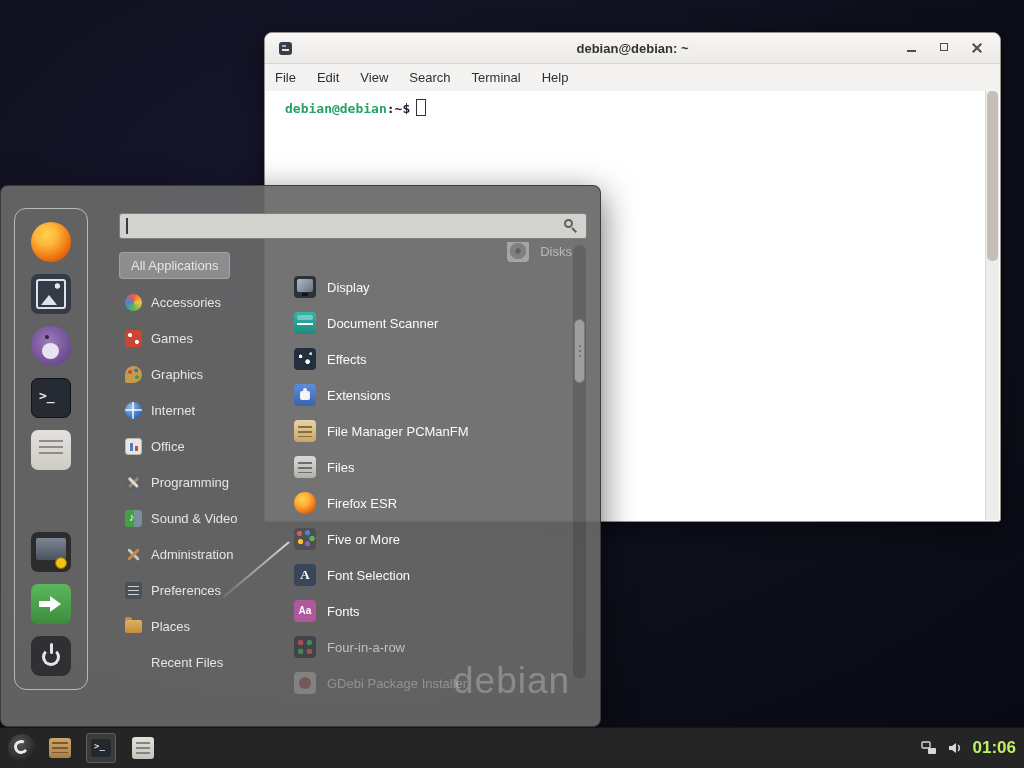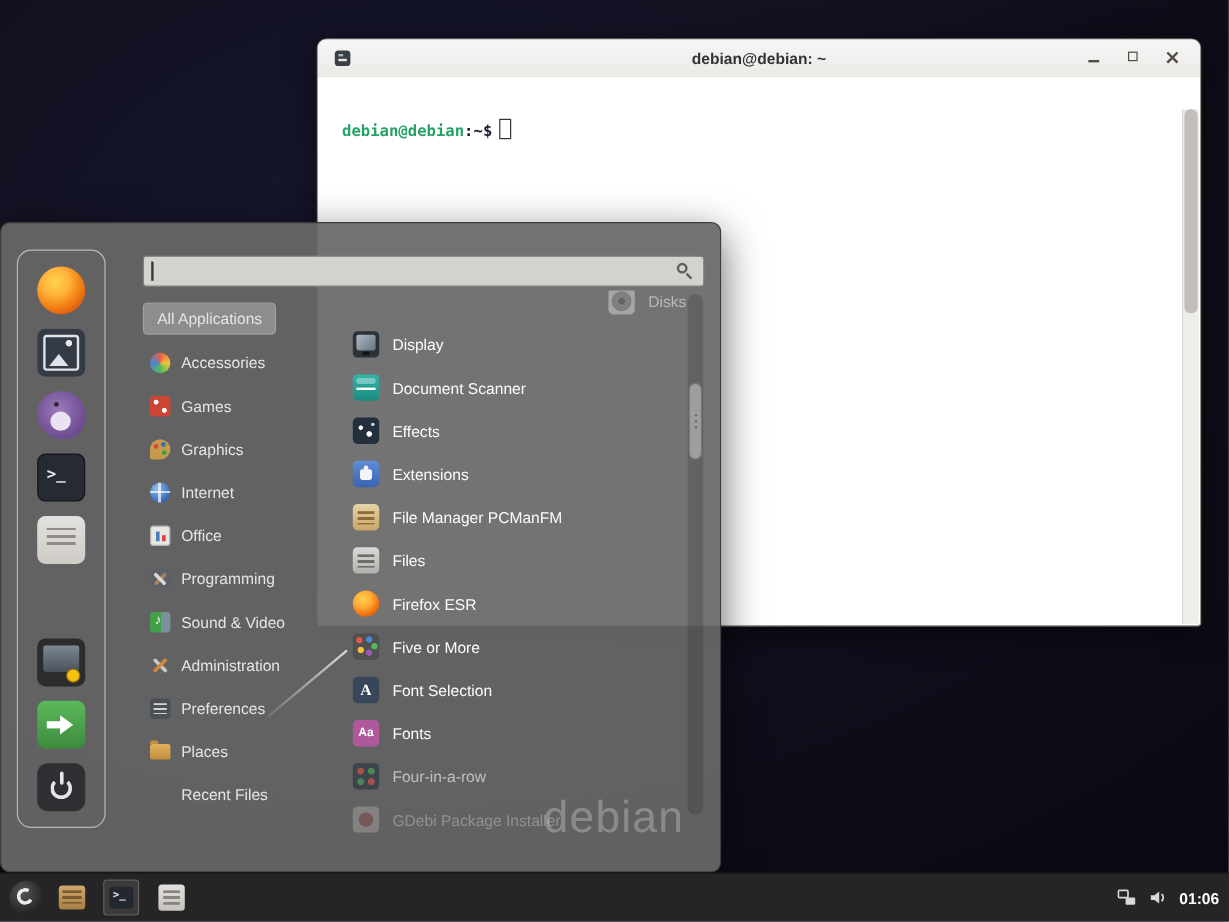--- a/index.html
+++ b/index.html
@@ -205,35 +205,43 @@
   .tb-termbtn{width:30px;height:30px;margin-left:15px;background:#3b3b3b;border:1px solid #5f5f5f;
     border-radius:3px;display:flex;align-items:center;justify-content:center;cursor:pointer;box-sizing:border-box;}
   .tb-term{width:20px;height:18px;background:#23272e;border-radius:3px;position:relative;}
   .tb-term::after{content:">_";position:absolute;left:3px;top:2px;color:#dfe3e8;
     font:bold 9px "DejaVu Sans Mono",monospace;}
   .tb-editor{width:22px;height:22px;margin-left:16px;background:linear-gradient(#e3e1dd,#c6c3be);
     border-radius:3px;position:relative;cursor:pointer;}
   .tb-editor::after{content:"";position:absolute;left:4px;right:4px;top:5px;height:12px;
     background:repeating-linear-gradient(#87847e 0 2px, transparent 2px 5px);}
   .tb-right{margin-left:auto;display:flex;align-items:center;gap:10px;margin-right:8px;}
-  .tb-clock{color:#ffffff;font-weight:bold;font-size:13px;}
+  .tb-clock{color:#bef264;font-weight:bold;font-size:17px;}
   .tray-icon{display:flex;cursor:pointer;}
 </style>
 </head>
 <body>
 
 <div class="window">
   <div class="titlebar">
     <span class="win-icon"></span>
     <span class="title">debian@debian: ~</span>
     <span class="controls">
       <span class="wc wc-min"></span>
       <span class="wc wc-max"></span>
       <span class="wc wc-close"></span>
     </span>
+  </div>
+  <div class="menubar">
+    <span>File</span>
+    <span>Edit</span>
+    <span>View</span>
+    <span>Search</span>
+    <span>Terminal</span>
+    <span>Help</span>
   </div>
   <div class="term-content">
     <span class="prompt-user">debian@debian</span><span class="prompt-path">:~$</span><span class="term-cursor"></span>
   </div>
   <div class="term-scroll">
     <div class="term-thumb"></div>
   </div>
 </div>
 
 <div class="menu">

